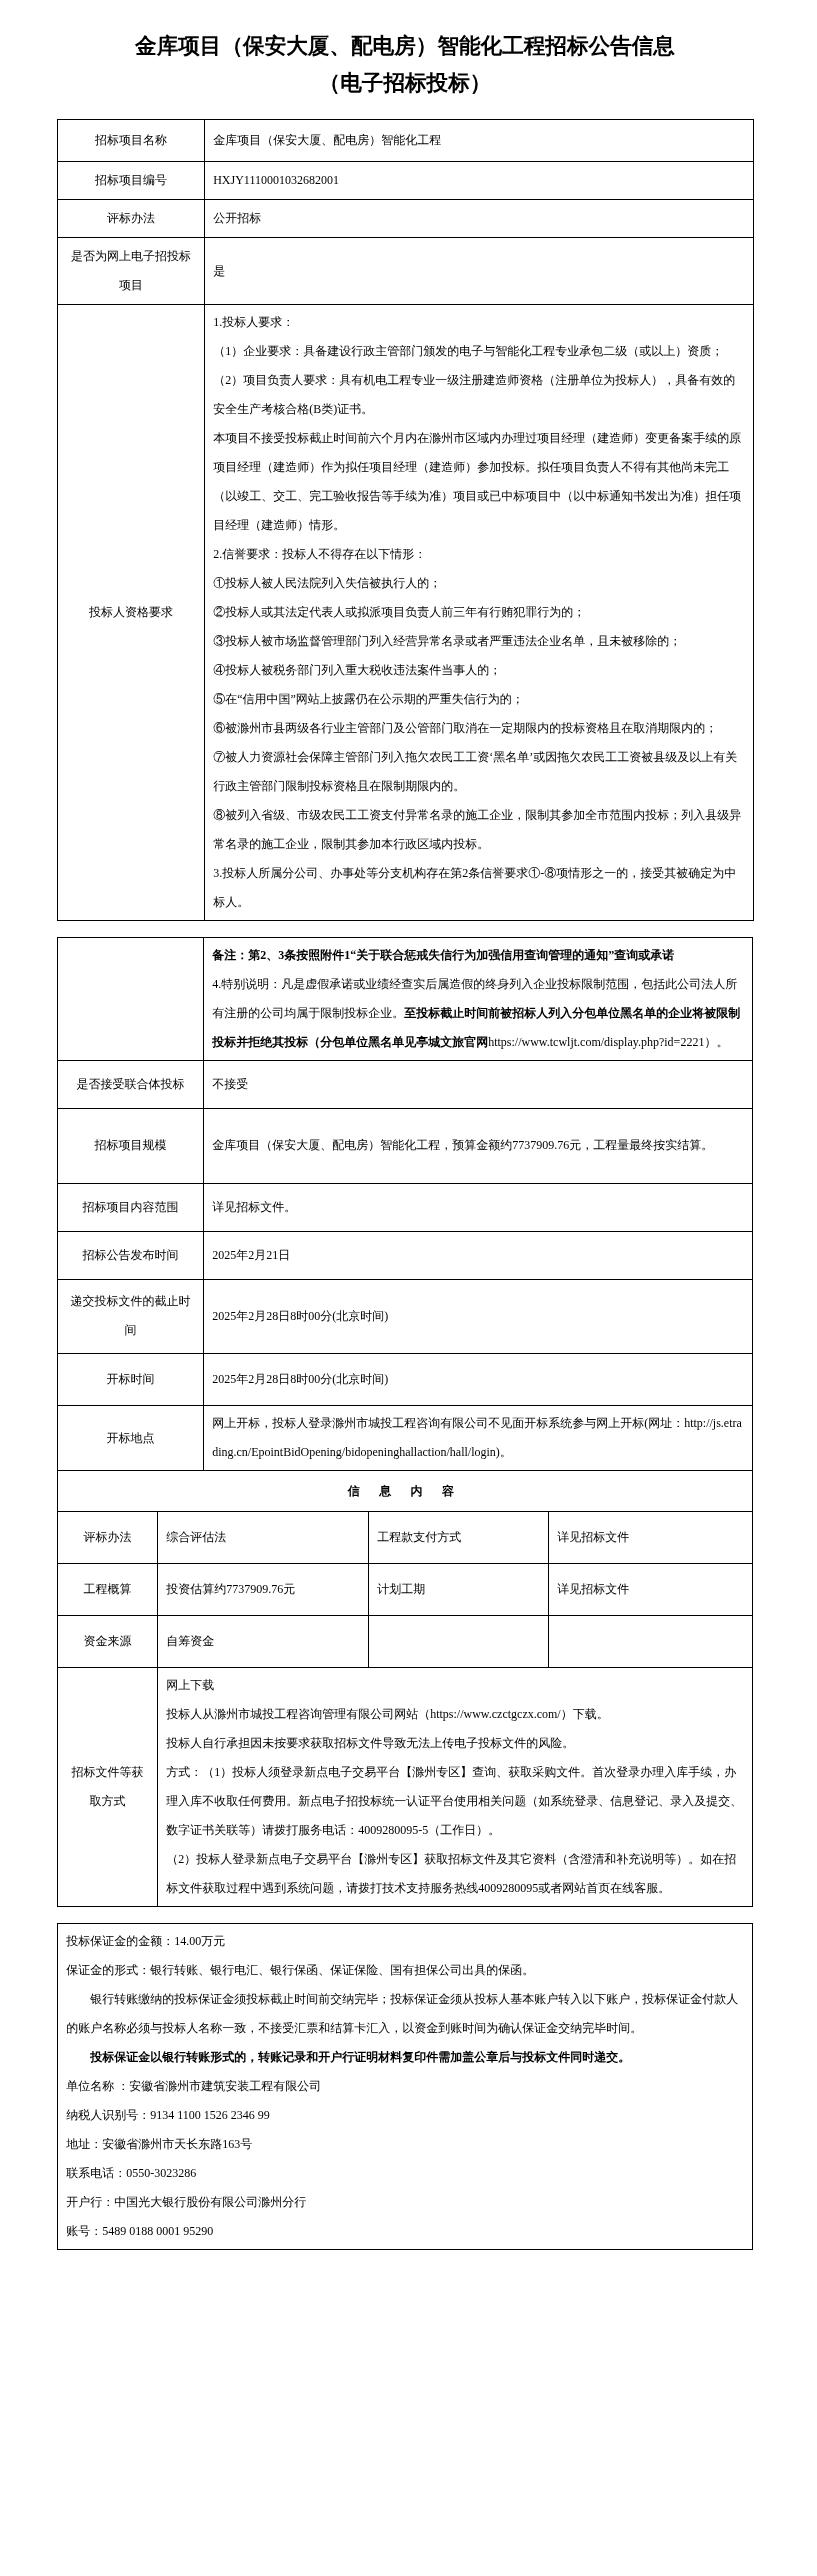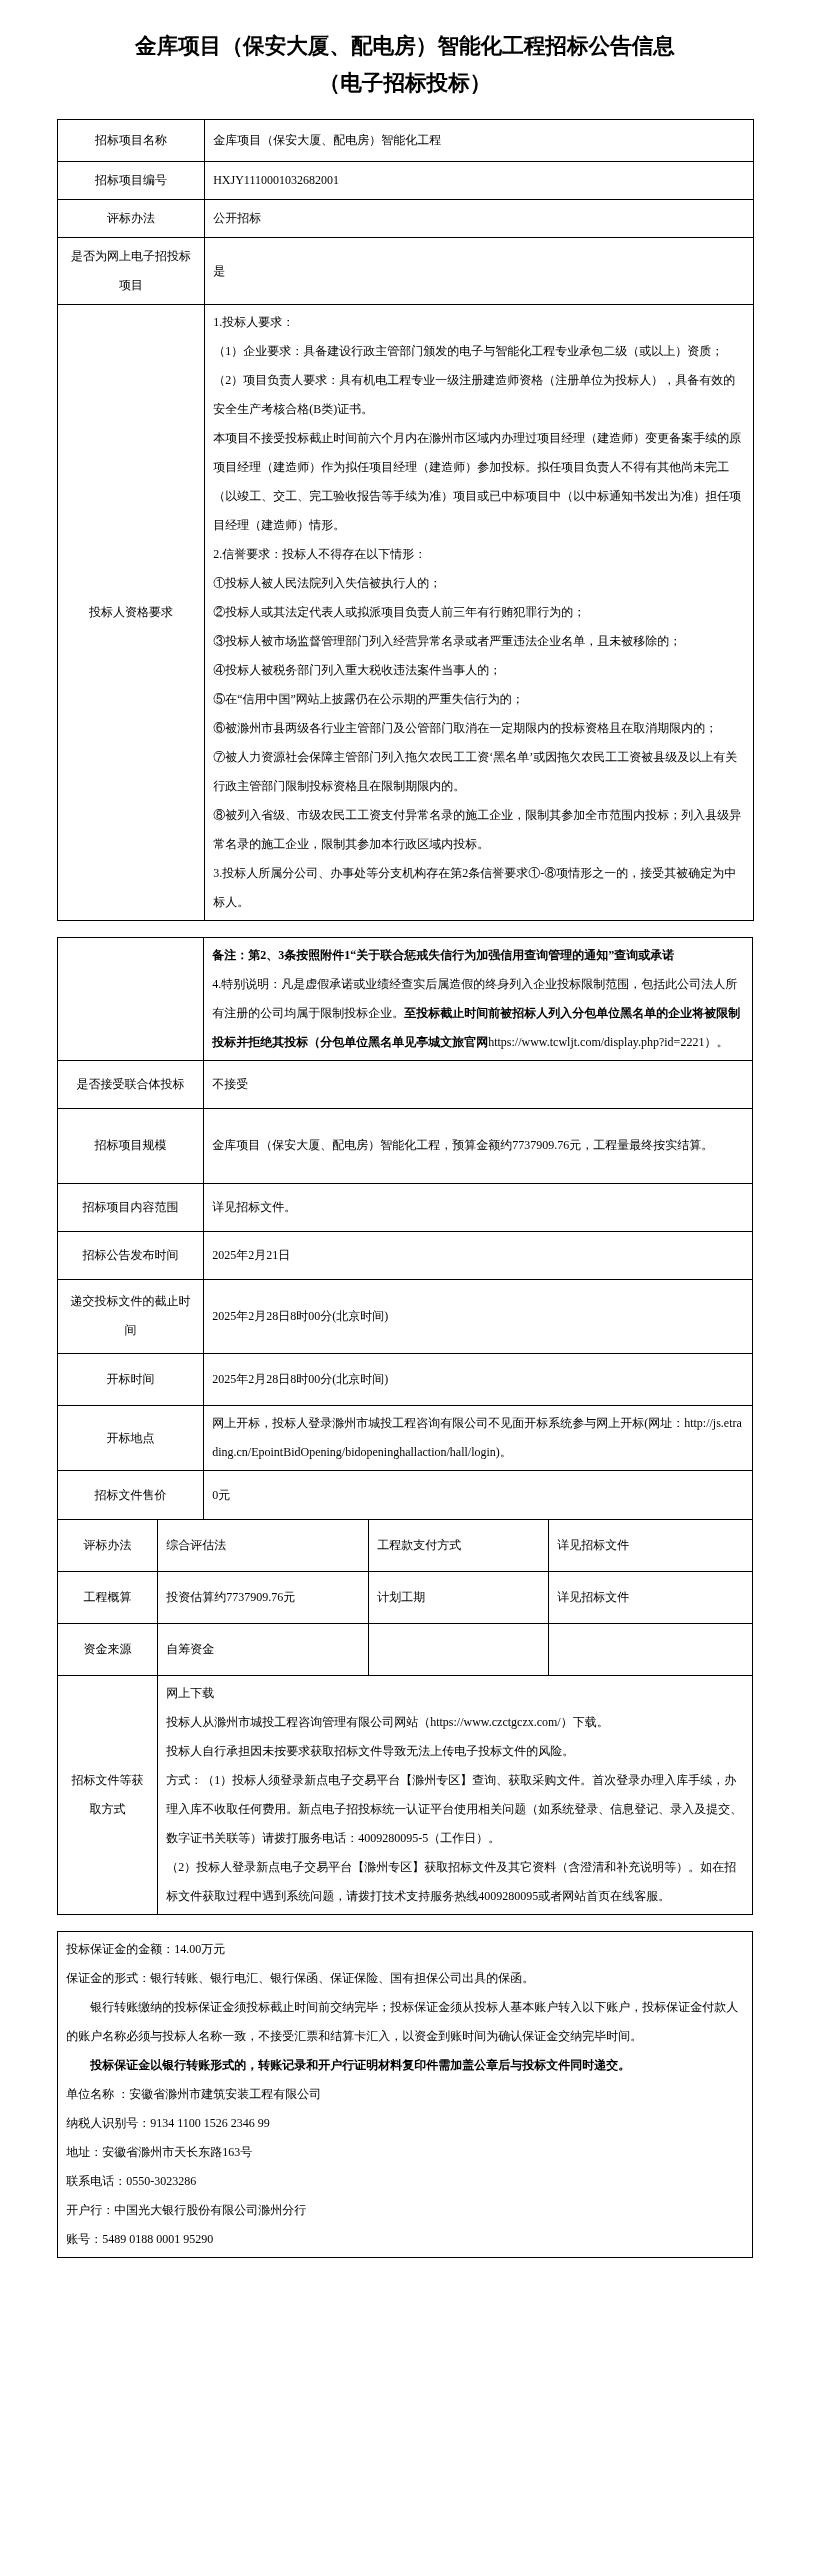--- a/index.html
+++ b/index.html
@@ -122,23 +122,22 @@
       <td colspan="3" class="val">2025年2月28日8时00分(北京时间)</td>
     </tr>
     <tr class="h88">
       <td colspan="2" class="lbl">开标时间</td>
       <td colspan="3" class="val">2025年2月28日8时00分(北京时间)</td>
     </tr>
     <tr>
       <td colspan="2" class="lbl">开标地点</td>
       <td colspan="3" class="val long">网上开标，投标人登录滁州市城投工程咨询有限公司不见面开标系统参与网上开标(网址：http://js.etrading.cn/EpointBidOpening/bidopeninghallaction/hall/login)。</td>
     </tr>
-    <tr class="h80">
-      <td colspan="2" class="lbl">招标文件售价</td>
-      <td colspan="3" class="val">0元</td>
+    <tr>
+      <td colspan="5" class="hdr">信 息 内 容</td>
     </tr>
     <tr class="h88">
       <td class="lbl">评标办法</td>
       <td colspan="2" class="center">综合评估法</td>
       <td class="center">工程款支付方式</td>
       <td class="center">详见招标文件</td>
     </tr>
     <tr class="h88">
       <td class="lbl">工程概算</td>
       <td colspan="2" class="center">投资估算约7737909.76元</td>

